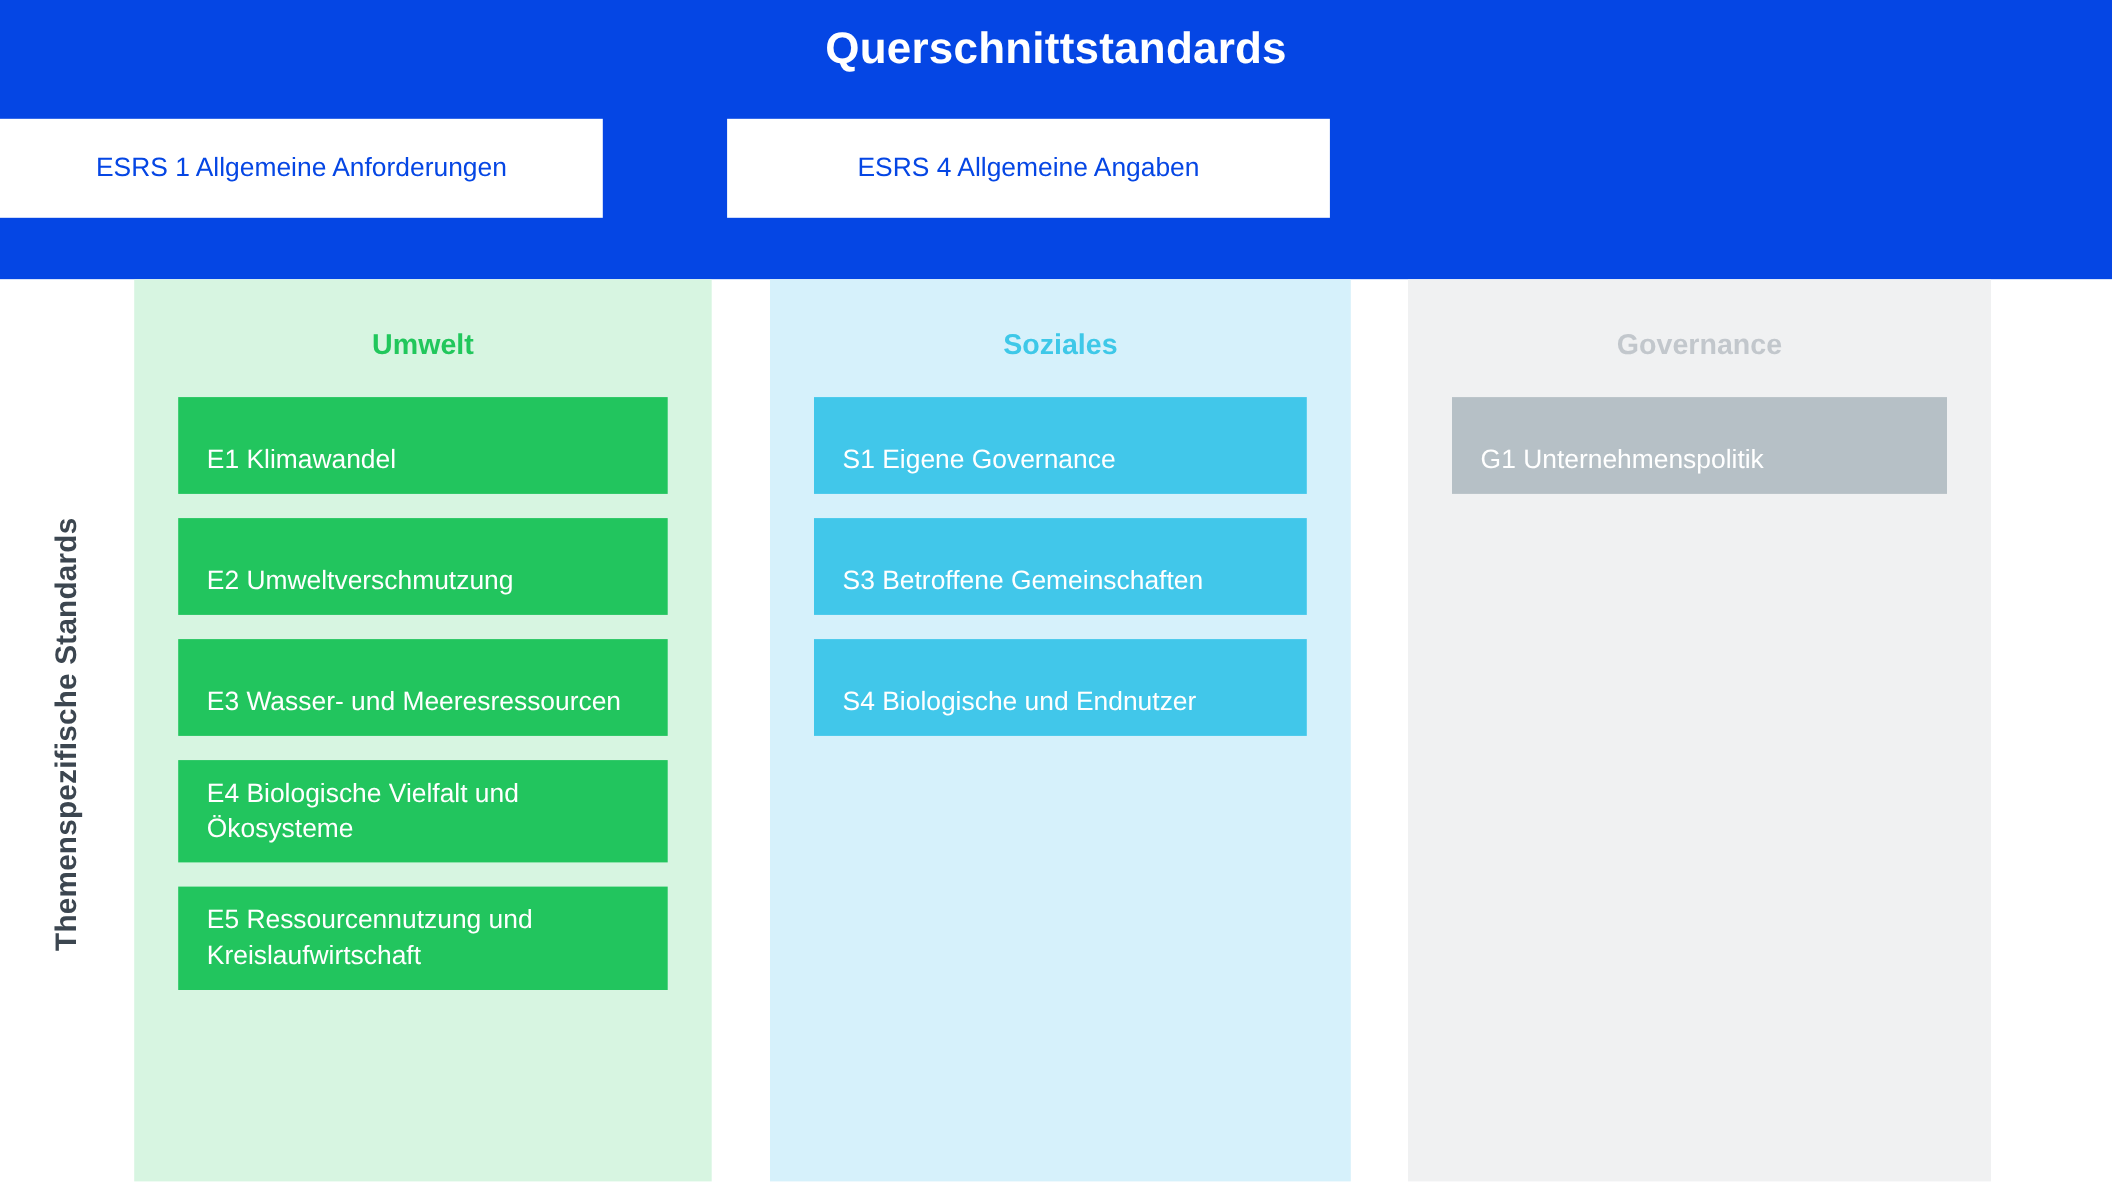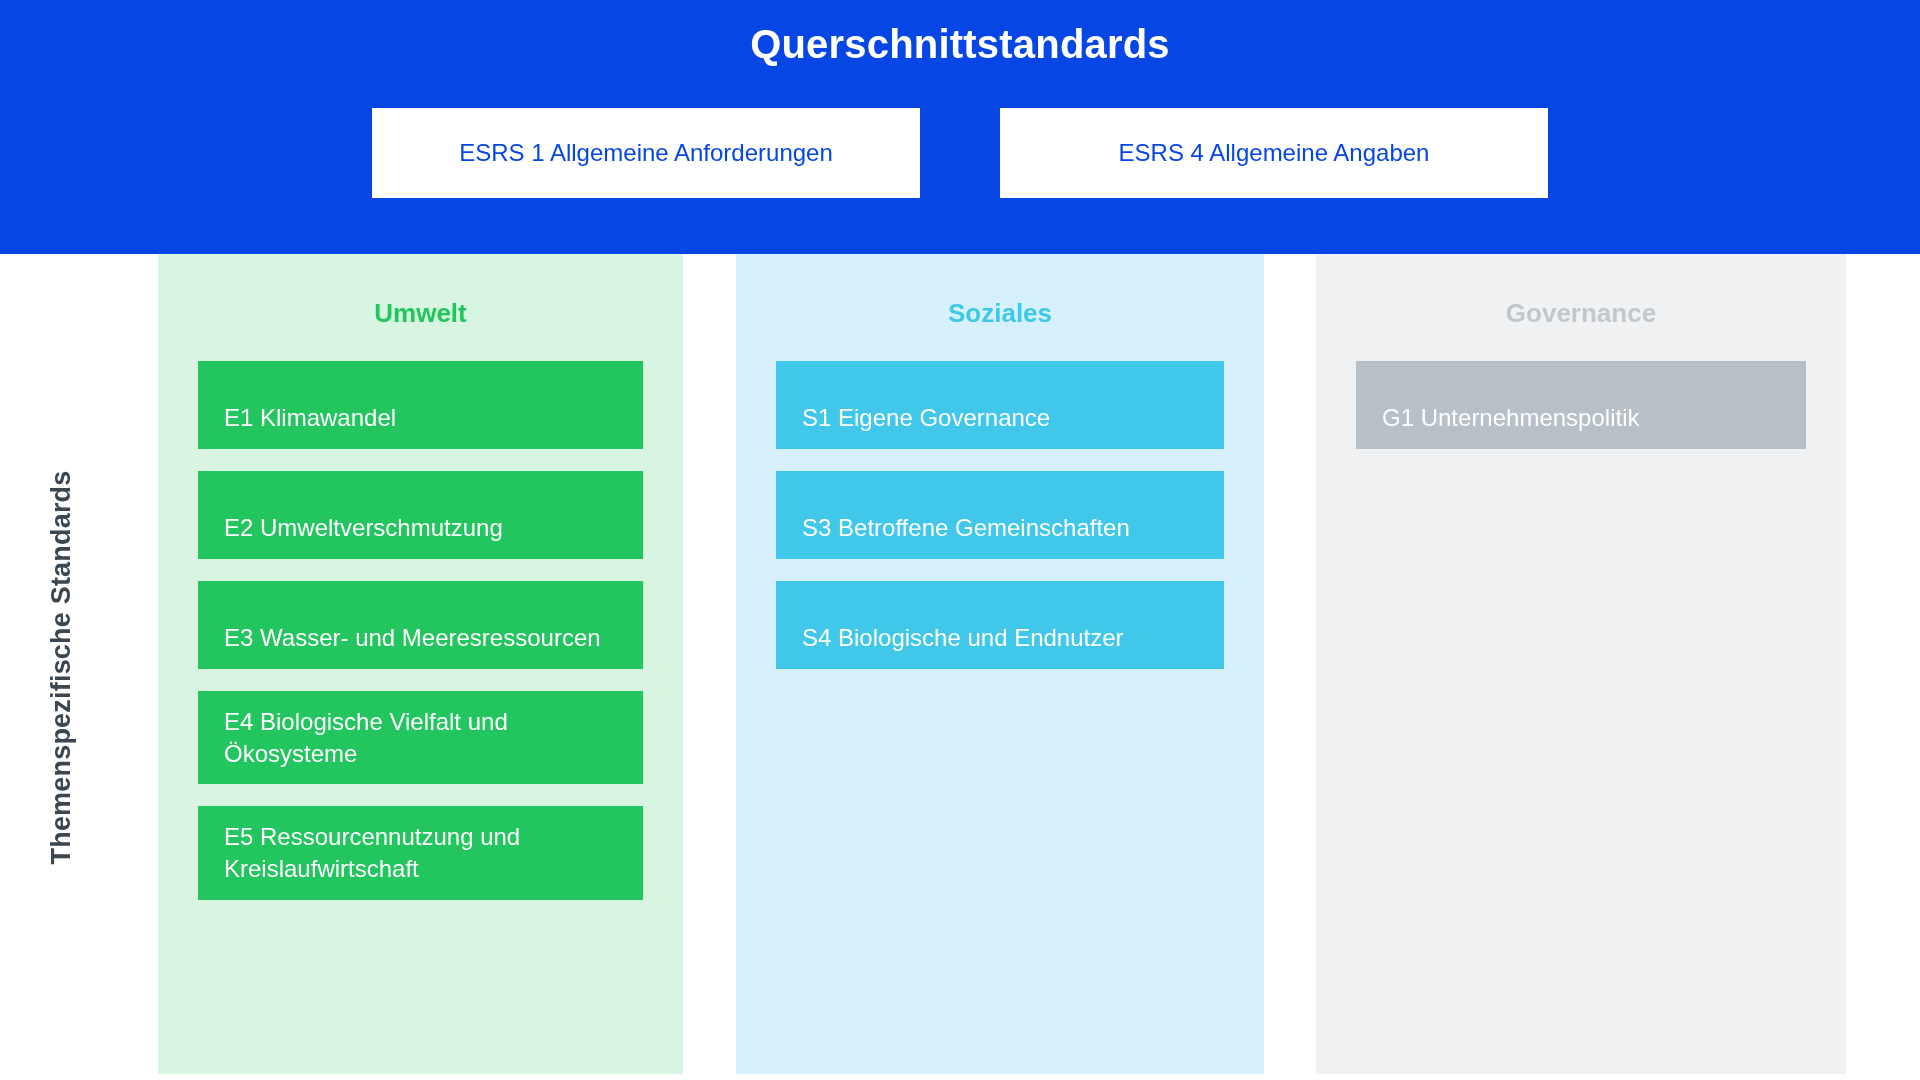--- a/index.html
+++ b/index.html
@@ -40,22 +40,22 @@
     font-size: 40px;
     font-weight: bold;
     letter-spacing: 0.2px;
   }
   .crosscut-cards {
     position: absolute;
     top: 108px;
     left: 0;
     width: 100%;
     display: flex;
-    justify-content: center;
-    gap: 80px;
+    justify-content: flex-start;
+    gap: 113px;
   }
   .cross-card {
     width: 548px;
     height: 90px;
     background: #ffffff;
     display: flex;
     align-items: center;
     justify-content: center;
     color: #0546e4;
     font-size: 24px;
@@ -96,21 +96,20 @@
     top: 0;
     width: 1798px;
     height: 826px;
   }
   .column {
     position: absolute;
     top: 0;
     height: 820px;
     box-sizing: border-box;
     padding: 0 40px;
-    margin-left: 36px;
   }
   .col-env  { left: 0;    width: 525px; background: #d7f5e1; }
   .col-soc  { left: 578px; width: 528px; background: #d6f1fb; }
   .col-gov  { left: 1158px; width: 530px; background: #f0f1f2; }
 
   .col-title {
     text-align: center;
     font-size: 26px;
     font-weight: bold;
     margin-top: 44px;

